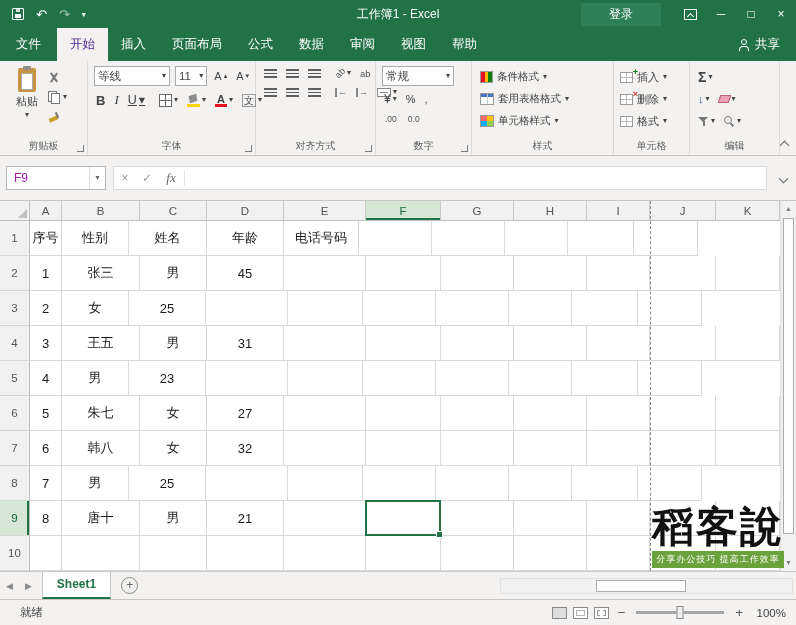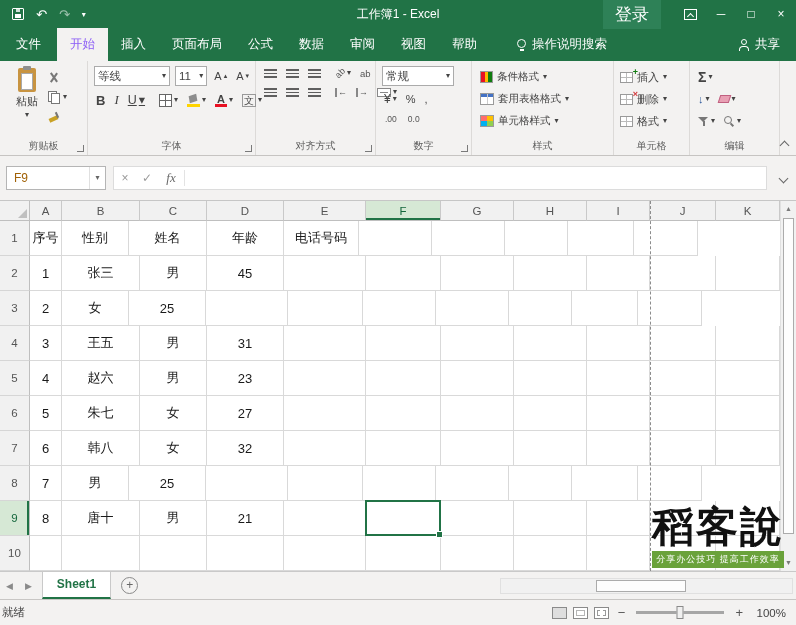--- a/index.html
+++ b/index.html
@@ -12,30 +12,30 @@
 .titlebar{position:absolute;top:0;left:0;right:0;height:28px;background:#217346;color:#fff;display:flex;align-items:center}
 .qat{display:flex;align-items:center;gap:12px;padding-left:12px;z-index:2}
 .ic-save{width:12px;height:12px;border:1.5px solid #fff;border-radius:1px;position:relative;display:inline-block}
 .ic-save i{position:absolute;left:2px;right:2px;bottom:1px;height:4px;background:#fff}
 .ic-save::after{content:'';position:absolute;top:0;left:3px;width:4px;height:3px;background:#fff;opacity:.8}
 .qat-btn{font-size:13px;line-height:1;cursor:default}
 .dim{opacity:.55}
 .qat-caret{font-size:8px}
 .tb-title{position:absolute;left:0;right:0;text-align:center;font-size:12px;pointer-events:none}
 .tb-right{margin-left:auto;display:flex;align-items:center;gap:0;z-index:2}
-.login{background:#2e8157;padding:3px 12px;font-size:17px;margin-right:14px}
+.login{background:#2e8157;padding:3px 28px;font-size:12px;margin-right:14px}
 .winbtn{width:30px;text-align:center;font-size:12px;line-height:28px}
 .ic-ribopts{display:inline-block;width:13px;height:11px;border:1.5px solid #fff;position:relative;margin:0 9px;vertical-align:middle}
 .ic-ribopts::after{content:'';position:absolute;left:3px;top:4px;width:4px;height:4px;border-left:1.5px solid #fff;border-top:1.5px solid #fff;transform:rotate(45deg)}
 
 
 .tabrow{position:absolute;top:28px;left:0;right:0;height:33px;background:#217346;display:flex;align-items:stretch;color:#fff}
 .rtab{padding:0 13px;line-height:33px;font-size:12.5px;white-space:nowrap}
 .rtab.file{padding:0 16px}
-.rtab.active{background:#f3f2f1;color:#8b5cf6}
+.rtab.active{background:#f3f2f1;color:#4c1d95}
 .tellme{display:flex;align-items:center;gap:6px;margin-left:26px;font-size:12.5px}
 .ic-bulb{position:relative;width:10px;height:12px;display:inline-block}
 .ic-bulb::before{content:'';position:absolute;top:0;left:1px;width:7px;height:7px;border:1.5px solid #fff;border-radius:50%}
 .ic-bulb::after{content:'';position:absolute;bottom:0;left:3.5px;width:4px;height:2px;background:#fff}
 .share{margin-left:auto;display:flex;align-items:center;gap:6px;padding-right:16px;font-size:12.5px}
 .ic-person{position:relative;width:11px;height:12px;display:inline-block}
 .ic-person::before{content:'';position:absolute;top:0;left:3px;width:4px;height:4px;border:1px solid #fff;border-radius:50%}
 .ic-person::after{content:'';position:absolute;bottom:0;left:1px;width:8px;height:4px;border:1px solid #fff;border-bottom:none;border-radius:4px 4px 0 0}
 
 
@@ -116,21 +116,21 @@
 .funnel::before{content:'';position:absolute;left:0;top:1px;border-left:5px solid transparent;border-right:5px solid transparent;border-top:5px solid #777}
 .funnel::after{content:'';position:absolute;left:4.5px;top:5px;width:2px;height:5px;background:#777}
 .ic-mag{position:relative;width:11px;height:11px;display:inline-block}
 .ic-mag::before{content:'';position:absolute;left:0;top:0;width:6px;height:6px;border:1.5px solid #777;border-radius:50%}
 .ic-mag::after{content:'';position:absolute;left:7px;top:7px;width:1.5px;height:4px;background:#777;transform:rotate(-45deg)}
 .rib-collapse{position:absolute;right:8px;bottom:6px;width:7px;height:7px;border-left:1.5px solid #666;border-top:1.5px solid #666;transform:rotate(45deg)}
 
 
 .formula-row{position:absolute;top:156px;left:0;right:0;height:45px;background:#f3f2f1;border-bottom:1px solid #c6c6c6;display:flex;align-items:center;padding:0 4px 0 6px;gap:7px}
 .name-box{width:100px;height:24px;background:#fff;border:1px solid #b5b5b5;display:flex;align-items:center}
-.nb-val{flex:1;padding-left:7px;font-size:12px;color:#a16207}
+.nb-val{flex:1;padding-left:7px;font-size:12px;color:#a21caf}
 .nb-caret{width:16px;text-align:center;font-size:8px;color:#666;border-left:1px solid #e0e0e0;line-height:22px}
 .fb-white{flex:1;height:24px;background:#fff;border:1px solid #dcdcdc;display:flex;align-items:center}
 .fb-btn{width:22px;text-align:center;color:#9a9a9a;font-size:12px}
 .fb-fx{width:26px;text-align:center;color:#6a6a6a;font-style:italic;font-family:"Liberation Serif","DejaVu Serif",serif;font-size:13px}
 .fb-div{width:1px;height:16px;background:#e3e3e3}
 .formula-input{flex:1;height:100%}
 .fb-expand{width:18px;display:flex;justify-content:center}
 .chev{display:inline-block;width:7px;height:7px;border-right:1.5px solid #666;border-bottom:1.5px solid #666;transform:rotate(45deg)}
 
 
@@ -162,21 +162,21 @@
 
 .sheetbar{position:absolute;top:571px;left:0;right:0;height:28px;background:#f3f2f1;border-top:1px solid #c9c9c9;display:flex;align-items:center}
 .snav{color:#8a8a8a;font-size:9px;padding:0 6px}
 .sheet-tab{height:27px;line-height:25px;background:#fff;color:#217346;font-weight:bold;font-size:12px;padding:0 14px;border-left:1px solid #c9c9c9;border-right:1px solid #c9c9c9;border-bottom:2px solid #217346;margin-left:4px}
 .add-sheet{width:17px;height:17px;border:1px solid #8a8a8a;border-radius:50%;color:#666;font-size:12px;line-height:15px;text-align:center;margin-left:10px}
 .hscroll{position:absolute;left:500px;right:3px;top:6px;height:16px;background:#f1f1f1;border:1px solid #e0e0e0}
 .hs-thumb{position:absolute;left:95px;width:90px;top:1px;bottom:1px;background:#fdfdfd;border:1px solid #ababab}
 
 
 .statusbar{position:absolute;top:599px;left:0;right:0;height:26px;background:#f3f2f1;border-top:1px solid #c8c6c4;display:flex;align-items:center;font-size:11.5px;color:#444}
-.status{padding-left:2px}
+.status{padding-left:20px}
 .sb-right{margin-left:auto;display:flex;align-items:center;gap:6px;padding-right:10px}
 .vicon{width:15px;height:12px;border:1px solid #8a8a8a;background:#fff;position:relative;display:inline-block}
 .vicon.active{background:#dedede}
 .vicon.v2::after{content:'';position:absolute;inset:2px;border:1px solid #b5b5b5}
 .vicon.v3::after{content:'';position:absolute;inset:2px;border:1px dashed #9a9a9a}
 .zoomout,.zoomin{font-size:13px;color:#555;padding:0 3px}
 .ztrack{position:relative;width:88px;height:3px;background:#a6a6a6;margin:0 2px}
 .ztrack::before{content:'';position:absolute;left:50%;top:-3px;width:1px;height:9px;background:#8a8a8a}
 .zthumb{position:absolute;left:50%;top:-5px;width:7px;height:13px;background:#f0f0f0;border:1px solid #8a8a8a;transform:translateX(-50%)}
 .zoomlvl{min-width:34px;text-align:right}
@@ -208,24 +208,20 @@
   <div class="tabrow">
     <span class="rtab file">文件</span>
     <span class="rtab active">开始</span>
     <span class="rtab">插入</span>
     <span class="rtab">页面布局</span>
     <span class="rtab">公式</span>
     <span class="rtab">数据</span>
     <span class="rtab">审阅</span>
     <span class="rtab">视图</span>
     <span class="rtab">帮助</span>
-    <span class="tellme">
-      <span class="ic-bulb"></span>
-      <span>操作说明搜索</span>
-    </span>
     <span class="share">
       <span class="ic-person"></span>
       <span>共享</span>
     </span>
   </div>
 
   <div class="ribbon">
     <div class="group g-clip">
       <div class="paste">
         <span class="ic-clipboard">
@@ -516,21 +512,20 @@
           <div class="g-cell" style="width:75px"></div>
           <div class="g-cell" style="width:73px"></div>
           <div class="g-cell" style="width:73px"></div>
           <div class="g-cell" style="width:63px"></div>
           <div class="g-cell" style="width:66px"></div>
           <div class="g-cell" style="width:64px"></div>
         </div>
         <div class="g-row">
           <div class="g-rowhdr">5</div>
           <div class="g-cell" style="width:32px">4</div>
-          <div class="g-cell" style="width:78px">赵六</div>
           <div class="g-cell" style="width:67px">男</div>
           <div class="g-cell" style="width:77px">23</div>
           <div class="g-cell" style="width:82px"></div>
           <div class="g-cell" style="width:75px"></div>
           <div class="g-cell" style="width:73px"></div>
           <div class="g-cell" style="width:73px"></div>
           <div class="g-cell" style="width:63px"></div>
           <div class="g-cell" style="width:66px"></div>
           <div class="g-cell" style="width:64px"></div>
         </div>

